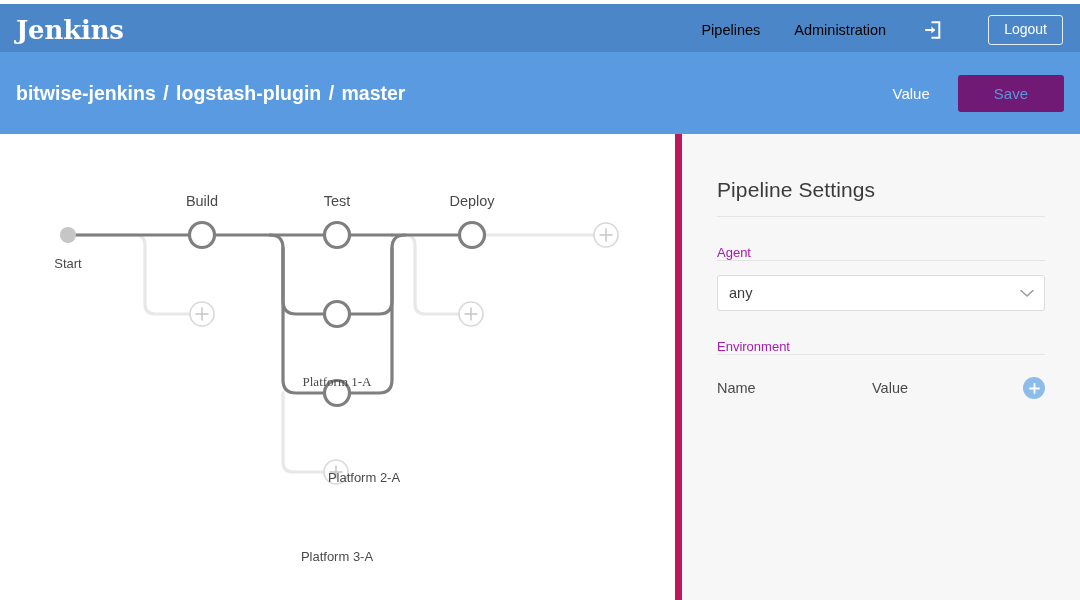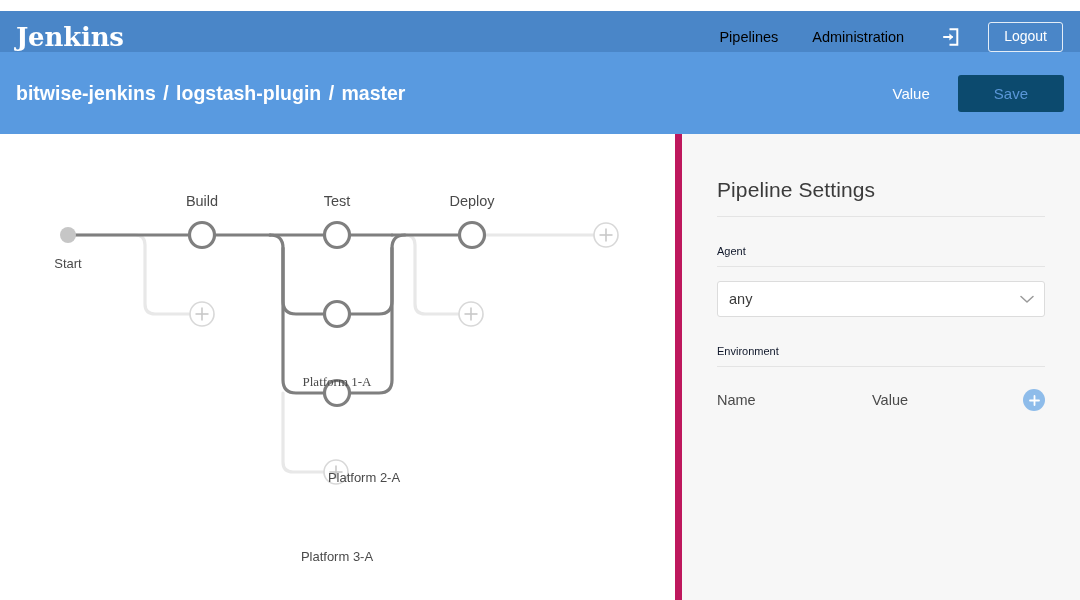--- a/index.html
+++ b/index.html
@@ -8,21 +8,21 @@
     width: 1080px; height: 600px;
     overflow: hidden;
     background: #ffffff;
     font-family: "Liberation Sans", sans-serif;
     -webkit-font-smoothing: antialiased;
   }
   .app { position: relative; width: 1080px; height: 600px; }
 
   
   .topbar {
-    position: absolute; top: 11px; left: 0;
+    position: absolute; top: 4px; left: 0;
     width: 1080px; height: 52px;
     background: #4a86c8;
     display: flex; align-items: center; gap: 20px;
   }
   .brand {
     font-family: "DejaVu Serif", "Liberation Serif", serif;
     font-weight: bold;
     font-size: 26px;
     color: #ffffff;
     margin-left: 16px;
@@ -41,21 +41,21 @@
     white-space: nowrap;
   }
   .topnav-link:last-of-type { margin-right: 0; }
   .login-icon {
     margin-left: 34px;
     width: 24px; height: 24px;
     display: flex; align-items: center; justify-content: center;
     cursor: pointer;
   }
   .logout-btn {
-    margin-left: 26px;
+    margin-left: 44px;
     border: 1px solid rgba(255,255,255,0.85);
     border-radius: 3px;
     color: #ffffff;
     background: transparent;
     font-size: 14px;
     font-family: "Liberation Sans", sans-serif;
     padding: 6px 15px;
     cursor: pointer;
     line-height: 1.1;
   }
@@ -81,21 +81,21 @@
   }
   .cancel-btn {
     background: transparent; border: none;
     color: #ffffff; font-size: 15px;
     font-family: "Liberation Sans", sans-serif;
     cursor: pointer;
     padding: 8px 12px;
     margin-right: 16px;
   }
   .save-btn {
-    background: #0c4a6e; border: none;
+    background: #701a75; border: none;
     color: #5a96d8; font-size: 15px;
     font-family: "Liberation Sans", sans-serif;
     border-radius: 3px;
     padding: 10px 36px;
     cursor: pointer;
   }
 
   
   .body-area {
     position: absolute; top: 134px; left: 0;
@@ -132,24 +132,23 @@
   .settings h2 {
     font-size: 21px;
     font-weight: normal;
     color: #3b3b3b;
     padding-top: 44px;
     padding-bottom: 14px;
     border-bottom: 1px solid #e4e4e4;
     letter-spacing: 0.1px;
   }
   .field-label {
-    font-size: 11px;
-    color: #0f172a;
+    font-size: 13px;
+    color: #a21caf;
     padding-top: 28px;
-    padding-bottom: 9px;
     border-bottom: 1px solid #e4e4e4;
   }
   .select-wrap {
     position: relative;
     margin-top: 14px;
   }
   .select-box {
     width: 100%;
     height: 36px;
     background: #ffffff;

